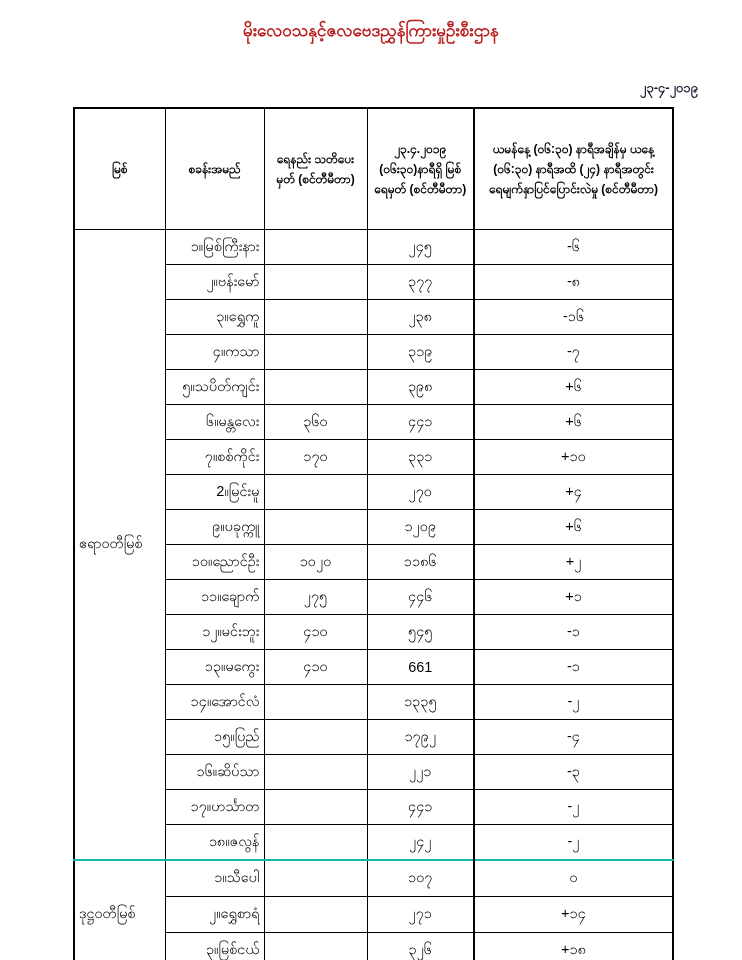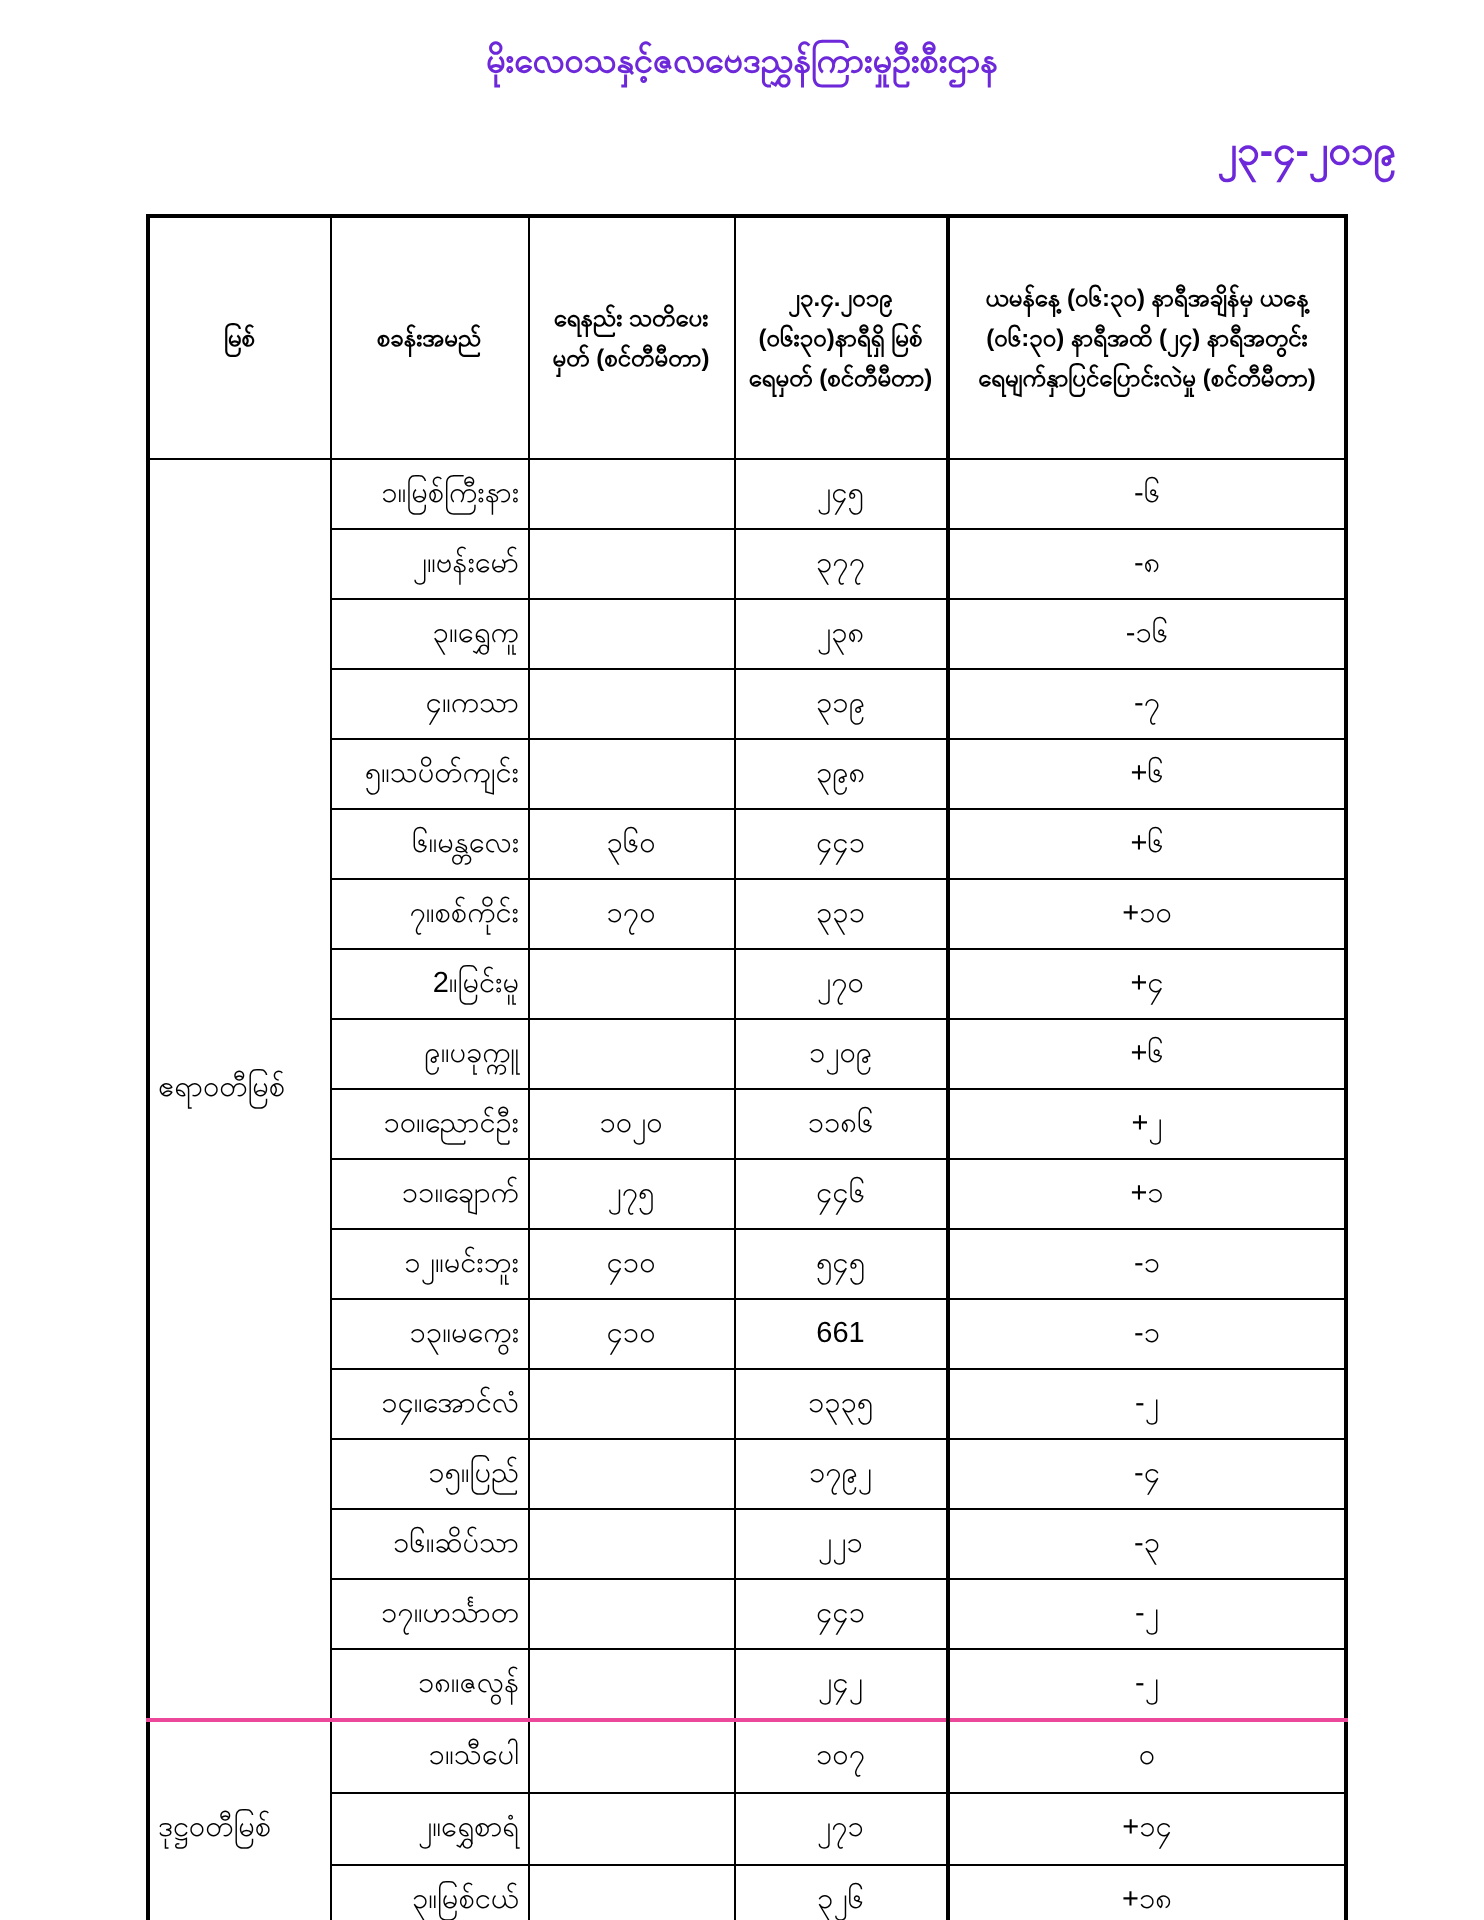--- a/index.html
+++ b/index.html
@@ -13,29 +13,29 @@
     overflow: hidden;
   }
   .titles {
     padding-top: 16px;
     text-align: center;
   }
   .title-line {
     font-size: 17px;
     font-weight: bold;
     line-height: 30px;
-    color: #6d28d9;
+    color: #b91c1c;
   }
   .report-date {
     position: absolute;
-    top: 62px;
+    top: 79px;
     right: 44px;
-    font-size: 20px;
+    font-size: 13px;
     font-weight: bold;
-    color: #6d28d9;
+    color: #0f172a;
   }
   table.wl {
     position: absolute;
     left: 73px;
     top: 107px;
     width: 599px;
     border-collapse: collapse;
     table-layout: fixed;
     border: 2px solid #000;
   }
@@ -53,21 +53,21 @@
     vertical-align: middle;
     line-height: 20px;
     border-bottom: 2px solid #000;
   }
   tbody td { height: 32px; font-size: 14.5px; vertical-align: middle; }
   tbody tr.group2 td { height: 33px; }
   td.station { text-align: right; padding-left: 8px; }
   td.num { text-align: center; }
   td.river { font-size: 14.5px; }
   .col5-border { border-left: 2px solid #000 !important; }
-  tr.group-start td { border-top: 2px solid #ec4899; }
+  tr.group-start td { border-top: 2px solid #14b8a6; }
 </style>
 </head>
 <body>
 
 <div class="page">
 
   <div class="titles">
     <div class="title-line">မိုးလေဝသနှင့်ဇလဗေဒညွှန်ကြားမှုဦးစီးဌာန</div>
   </div>
 

